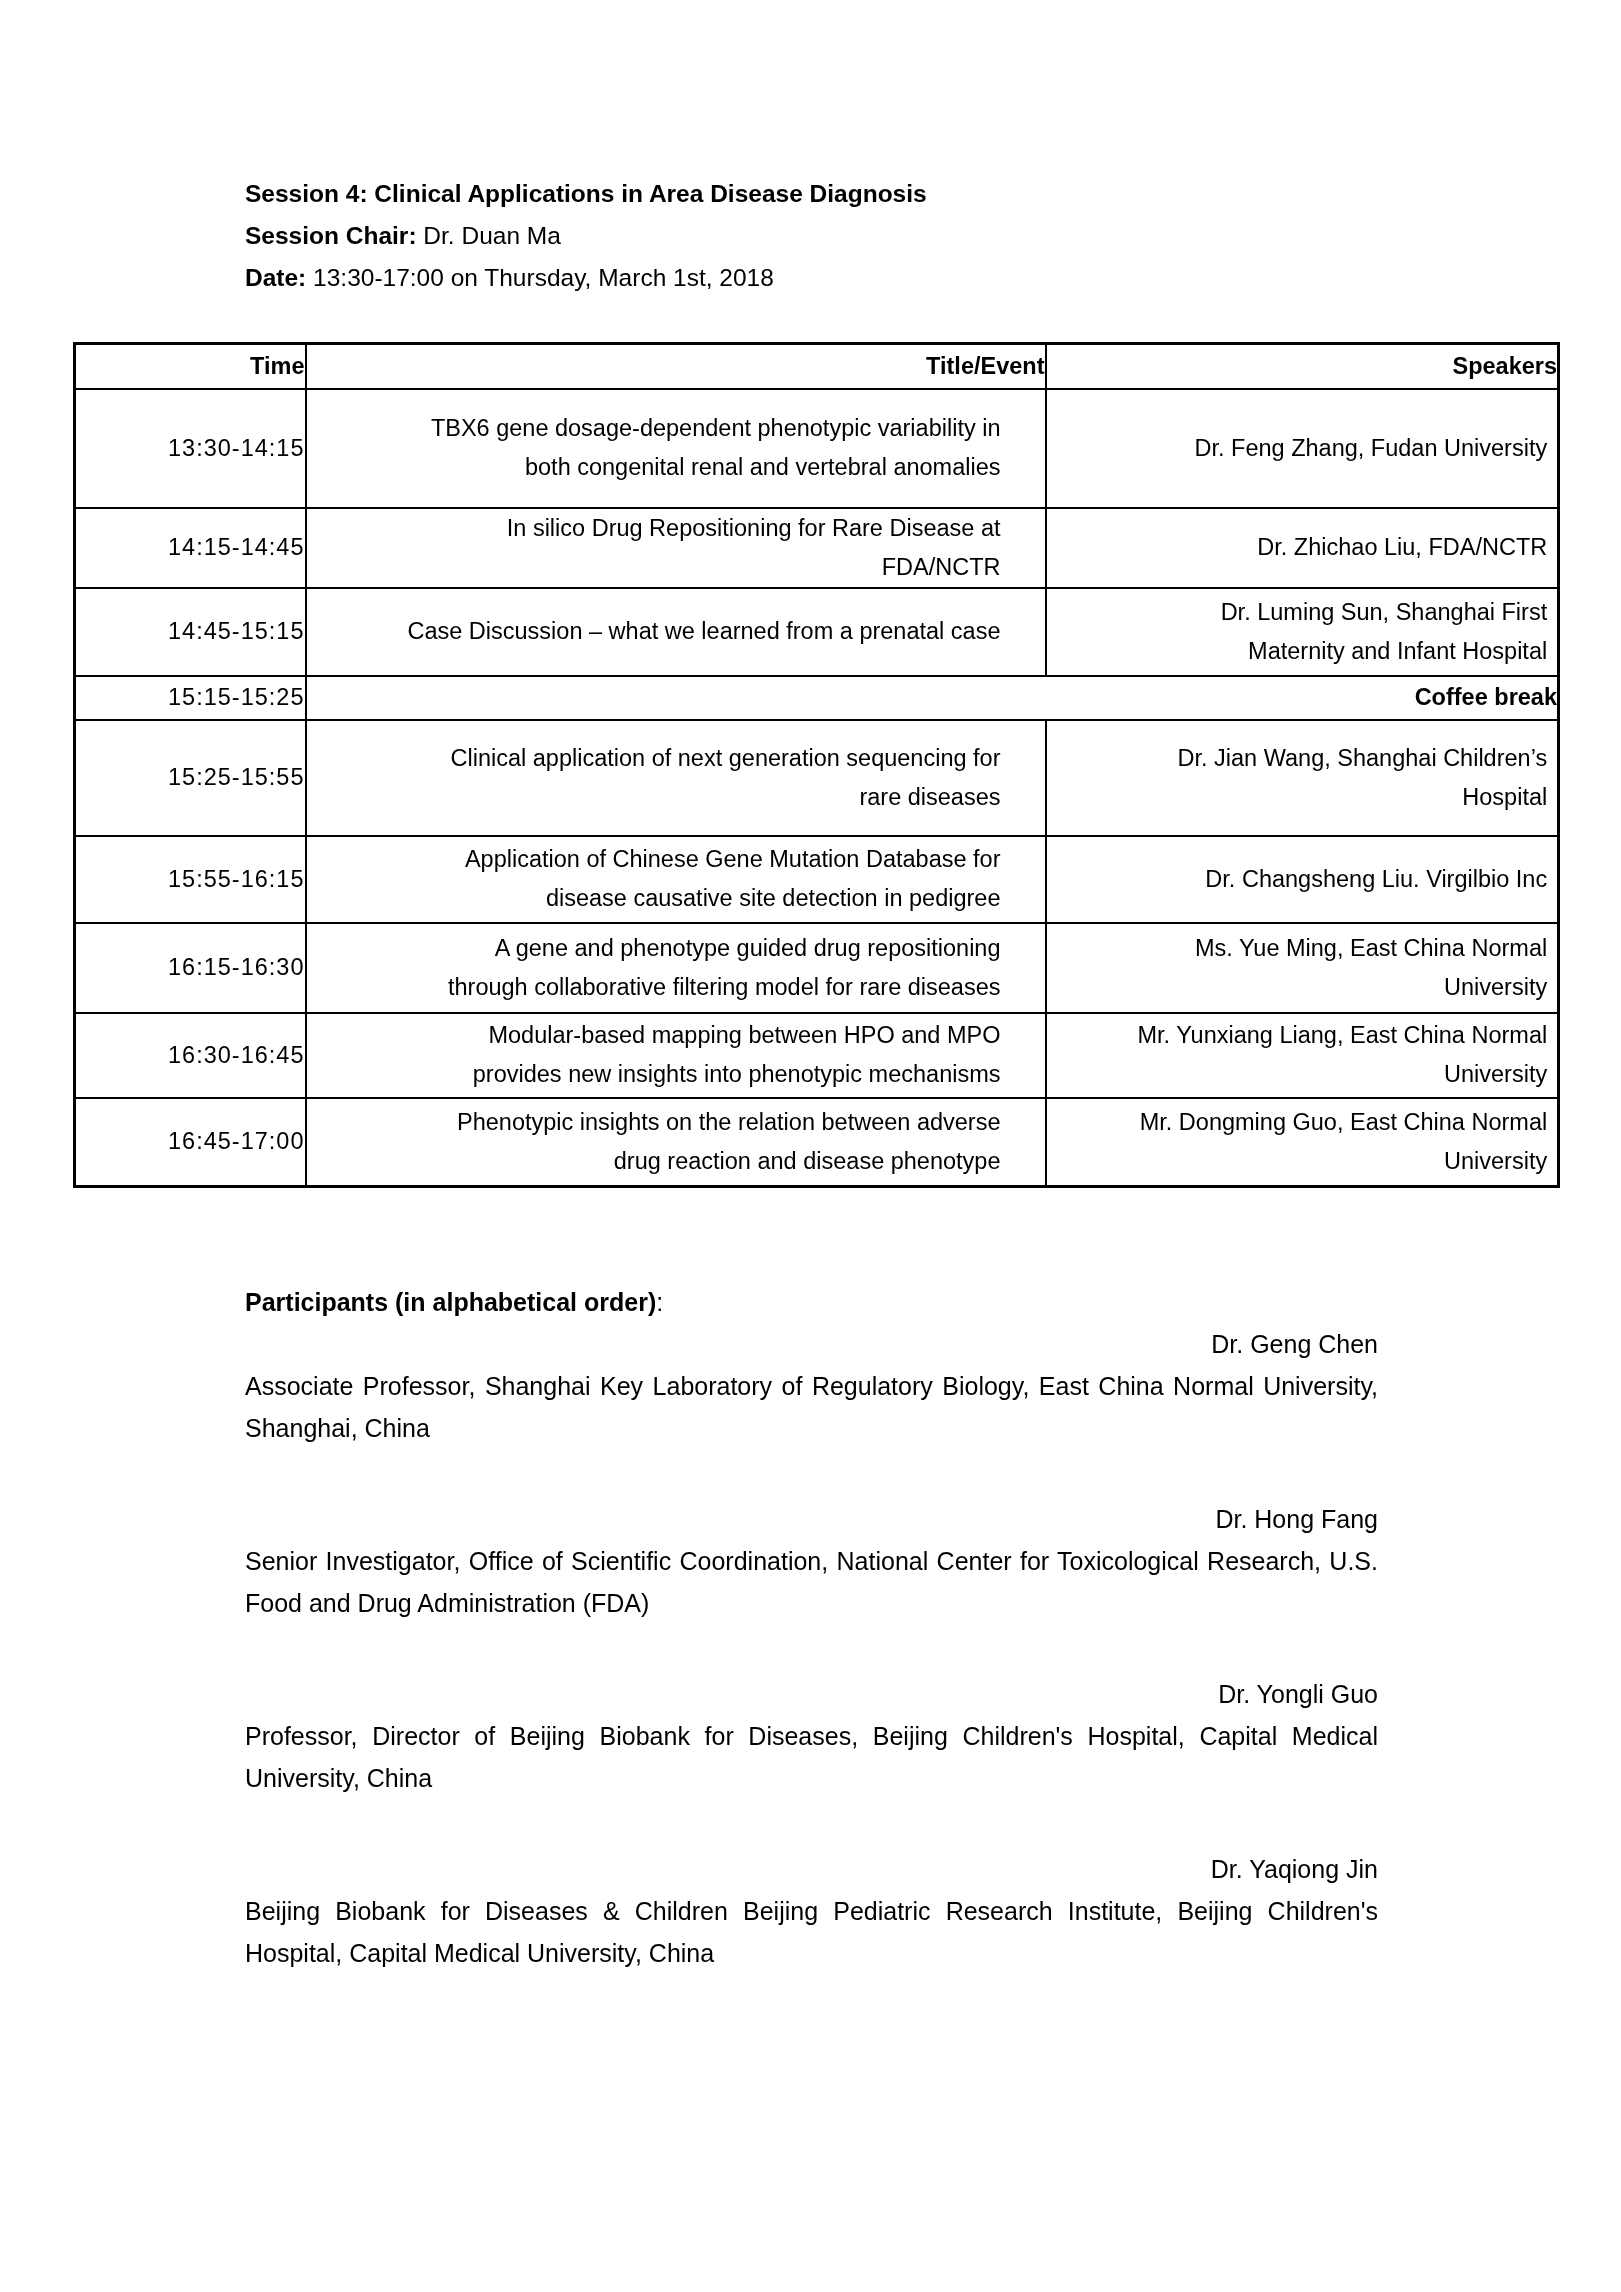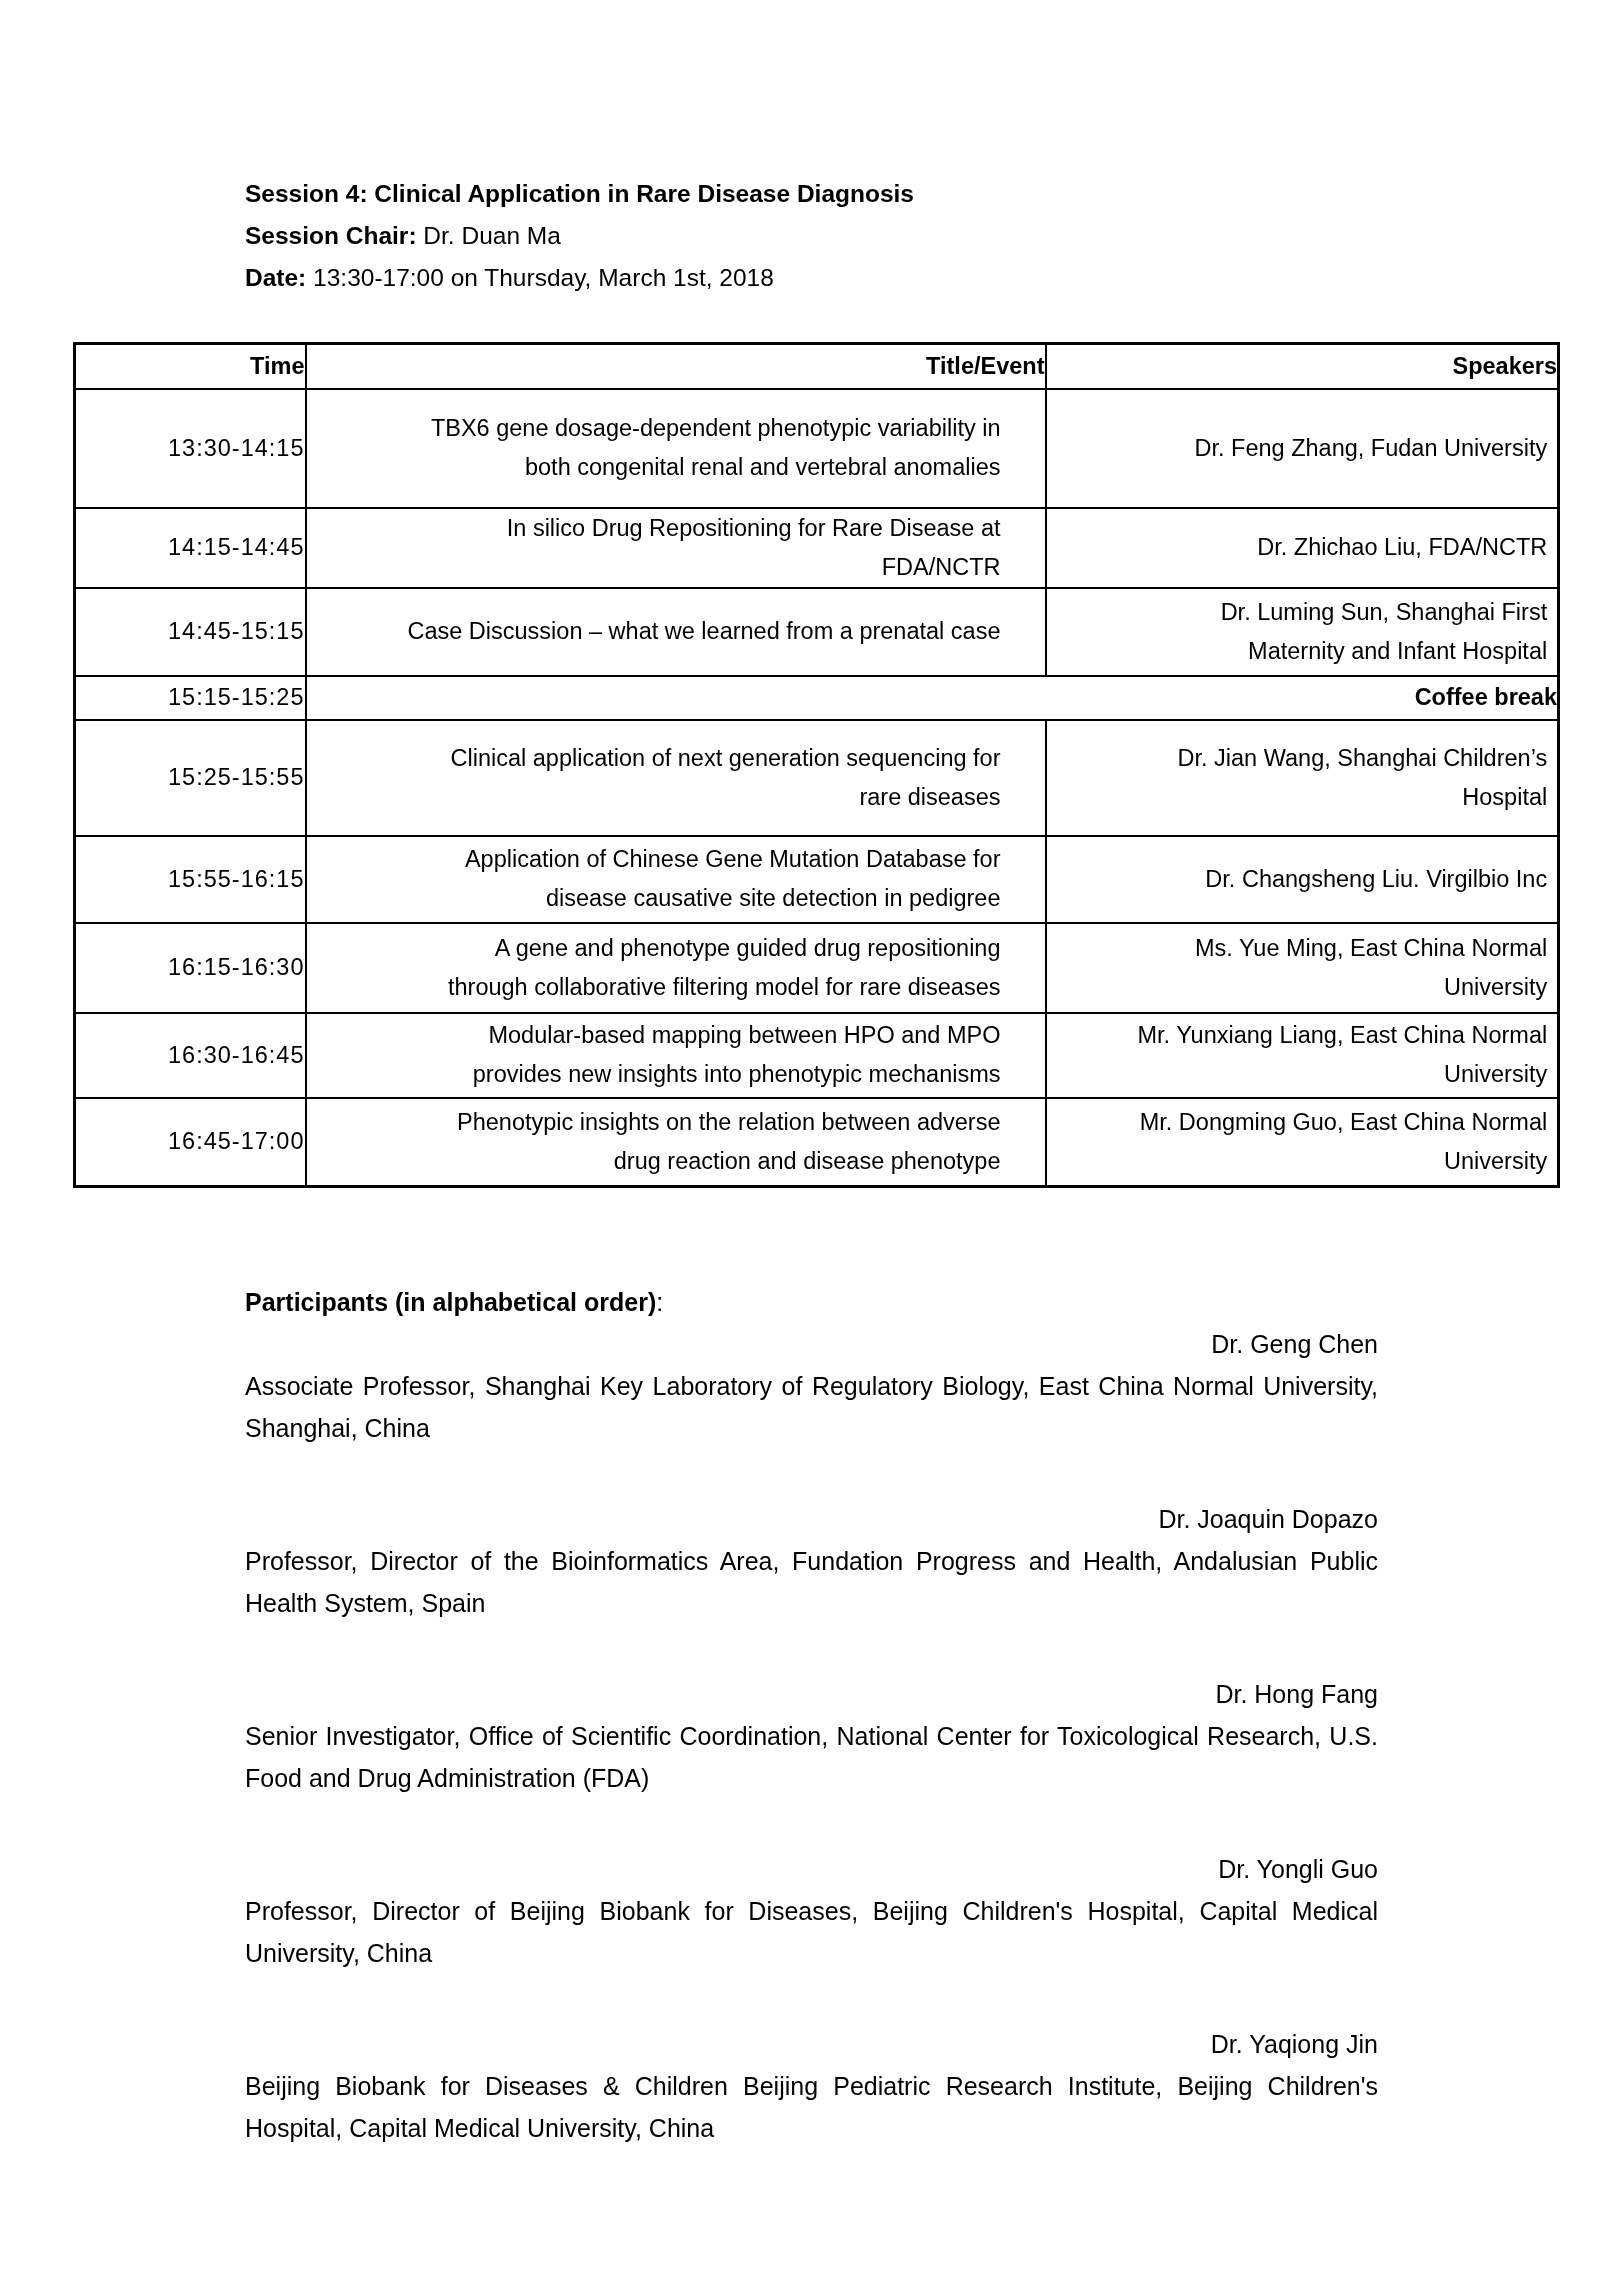--- a/index.html
+++ b/index.html
@@ -68,21 +68,21 @@
   .p-entry:last-child{margin-bottom:0;}
   .p-name{text-align:right;}
   .p-affiliation{text-align:justify;}
 </style>
 </head>
 <body>
 
 <div class="page">
 
   <div class="header-block">
-    <p class="bold">Session 4: Clinical Application in Rare Disease Diagnosis</p>
+    <p class="bold">Session 4: Clinical Applications in Area Disease Diagnosis</p>
     <p><span class="bold">Session Chair:</span><span> Dr. Duan Ma</span></p>
     <p><span class="bold">Date:</span><span> 13:30-17:00 on Thursday, March 1st, 2018</span></p>
   </div>
 
   <table class="schedule">
     <colgroup>
       <col class="c-time">
       <col class="c-title">
       <col class="c-speaker">
     </colgroup>
@@ -154,24 +154,20 @@
   </table>
 
   <div class="participants">
     <p class="p-heading"><span class="bold">Participants (in alphabetical order)</span><span>:</span></p>
     <div id="participant-list">
         <div class="p-entry">
           <p class="p-name">Dr. Geng Chen</p>
           <p class="p-affiliation">Associate Professor, Shanghai Key Laboratory of Regulatory Biology, East China Normal University, Shanghai, China</p>
         </div>
         <div class="p-entry">
-          <p class="p-name">Dr. Joaquin Dopazo</p>
-          <p class="p-affiliation">Professor, Director of the Bioinformatics Area, Fundation Progress and Health, Andalusian Public Health System, Spain</p>
-        </div>
-        <div class="p-entry">
           <p class="p-name">Dr. Hong Fang</p>
           <p class="p-affiliation">Senior Investigator, Office of Scientific Coordination, National Center for Toxicological Research, U.S. Food and Drug Administration (FDA)</p>
         </div>
         <div class="p-entry">
           <p class="p-name">Dr. Yongli Guo</p>
           <p class="p-affiliation">Professor, Director of Beijing Biobank for Diseases, Beijing Children's Hospital, Capital Medical University, China</p>
         </div>
         <div class="p-entry">
           <p class="p-name">Dr. Yaqiong Jin</p>
           <p class="p-affiliation">Beijing Biobank for Diseases &amp; Children Beijing Pediatric Research Institute, Beijing Children's Hospital, Capital Medical University, China</p>

